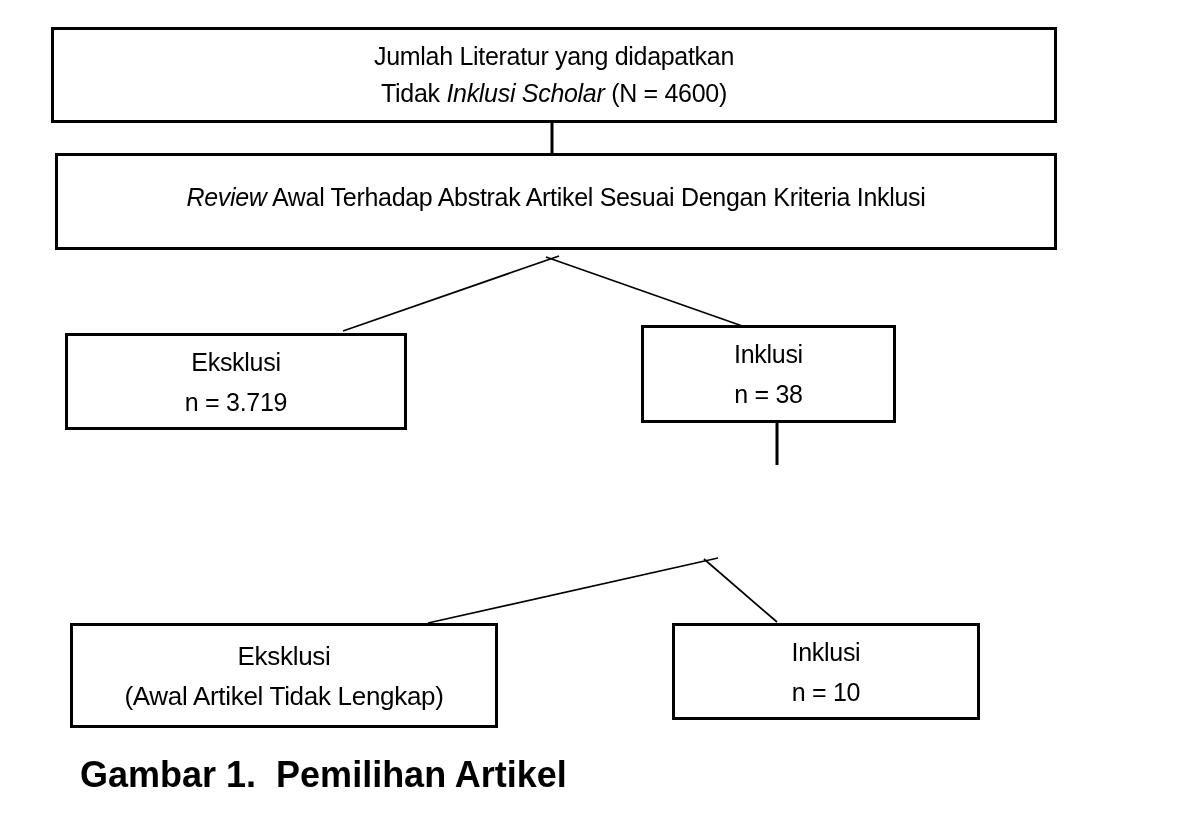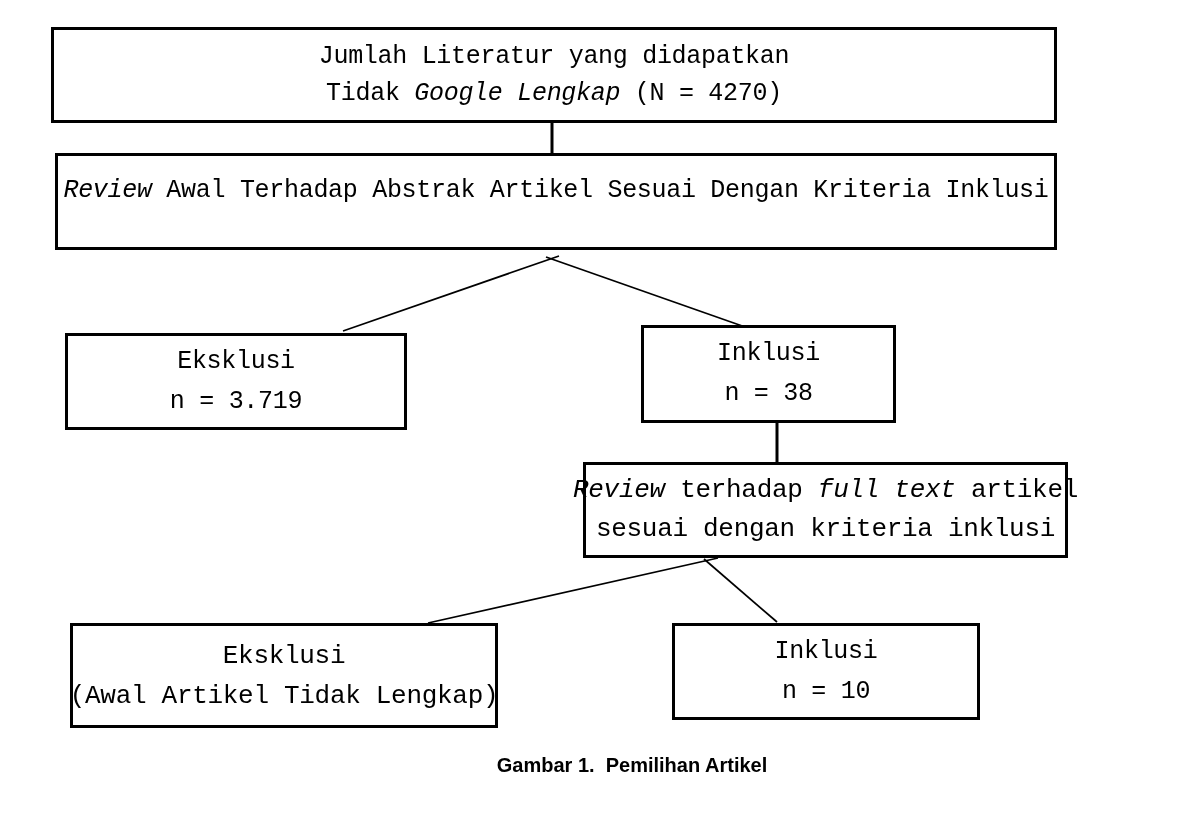--- a/index.html
+++ b/index.html
@@ -31,33 +31,32 @@
     flex-direction: column;
     align-items: center;
     justify-content: center;
     text-align: center;
     z-index: 1;
     letter-spacing: -0.3px;
   }
   .node .ln {
     display: block;
     white-space: pre;
-    font-family: Liberation Mono, monospace;
   }
   .it { font-style: italic; }
 
   #box-source {
     left: 51px; top: 27px; width: 1006px; height: 96px;
     font-size: 25px; line-height: 37px;
   }
   #box-review-abstract {
     left: 55px; top: 153px; width: 1002px; height: 97px;
     font-size: 25px; line-height: 30px;
     justify-content: flex-start;
-    padding-top: 20px;
+    padding-top: 26px;
   }
   #box-eksklusi-1 {
     left: 65px; top: 333px; width: 342px; height: 97px;
     font-size: 25px; line-height: 40px;
   }
   #box-inklusi-1 {
     left: 641px; top: 325px; width: 255px; height: 98px;
     font-size: 25px; line-height: 40px;
   }
   #box-review-fulltext {
@@ -68,23 +67,23 @@
     left: 70px; top: 623px; width: 428px; height: 105px;
     font-size: 26px; line-height: 40px;
   }
   #box-inklusi-2 {
     left: 672px; top: 623px; width: 308px; height: 97px;
     font-size: 25px; line-height: 40px;
   }
   #caption {
     position: absolute;
     left: 80px; top: 754px; width: 1104px;
-    text-align: center;
+    text-align: left;
     font-weight: bold;
-    font-size: 20px;
+    font-size: 36px;
     white-space: pre;
     z-index: 1;
   }
 </style>
 </head>
 <body>
 
 <div id="canvas">
 
   <svg class="connectors" width="1184" height="828" viewBox="0 0 1184 828">
@@ -95,41 +94,37 @@
     <line x1="546" y1="257" x2="748" y2="328" stroke="#000" stroke-width="1.7"></line>
 
     <line x1="777" y1="420" x2="777" y2="465" stroke="#000" stroke-width="3"></line>
 
     <line x1="428" y1="623" x2="718" y2="558" stroke="#000" stroke-width="1.7"></line>
     <line x1="704" y1="559" x2="777" y2="622" stroke="#000" stroke-width="1.7"></line>
   </svg>
 
   <div class="node" id="box-source">
     <span class="ln">Jumlah Literatur yang didapatkan</span>
-    <span class="ln"><span>Tidak </span><span class="it">Google Lengkap</span><span> (N = 4270)</span></span>
+    <span class="ln"><span>Tidak </span><span class="it">Inklusi Scholar</span><span> (N = 4600)</span></span>
   </div>
 
   <div class="node" id="box-review-abstract">
     <span class="ln"><span class="it">Review</span><span> Awal Terhadap Abstrak Artikel Sesuai Dengan Kriteria Inklusi</span></span>
   </div>
 
   <div class="node" id="box-eksklusi-1">
     <span class="ln">Eksklusi</span>
     <span class="ln">n = 3.719</span>
   </div>
 
   <div class="node" id="box-inklusi-1">
     <span class="ln">Inklusi</span>
     <span class="ln">n = 38</span>
   </div>
 
-  <div class="node" id="box-review-fulltext">
-    <span class="ln"><span class="it">Review</span><span> terhadap </span><span class="it">full text</span><span> artikel</span></span>
-    <span class="ln">sesuai dengan kriteria inklusi</span>
-  </div>
 
   <div class="node" id="box-eksklusi-2">
     <span class="ln">Eksklusi</span>
     <span class="ln">(Awal Artikel Tidak Lengkap)</span>
   </div>
 
   <div class="node" id="box-inklusi-2">
     <span class="ln">Inklusi</span>
     <span class="ln">n = 10</span>
   </div>

